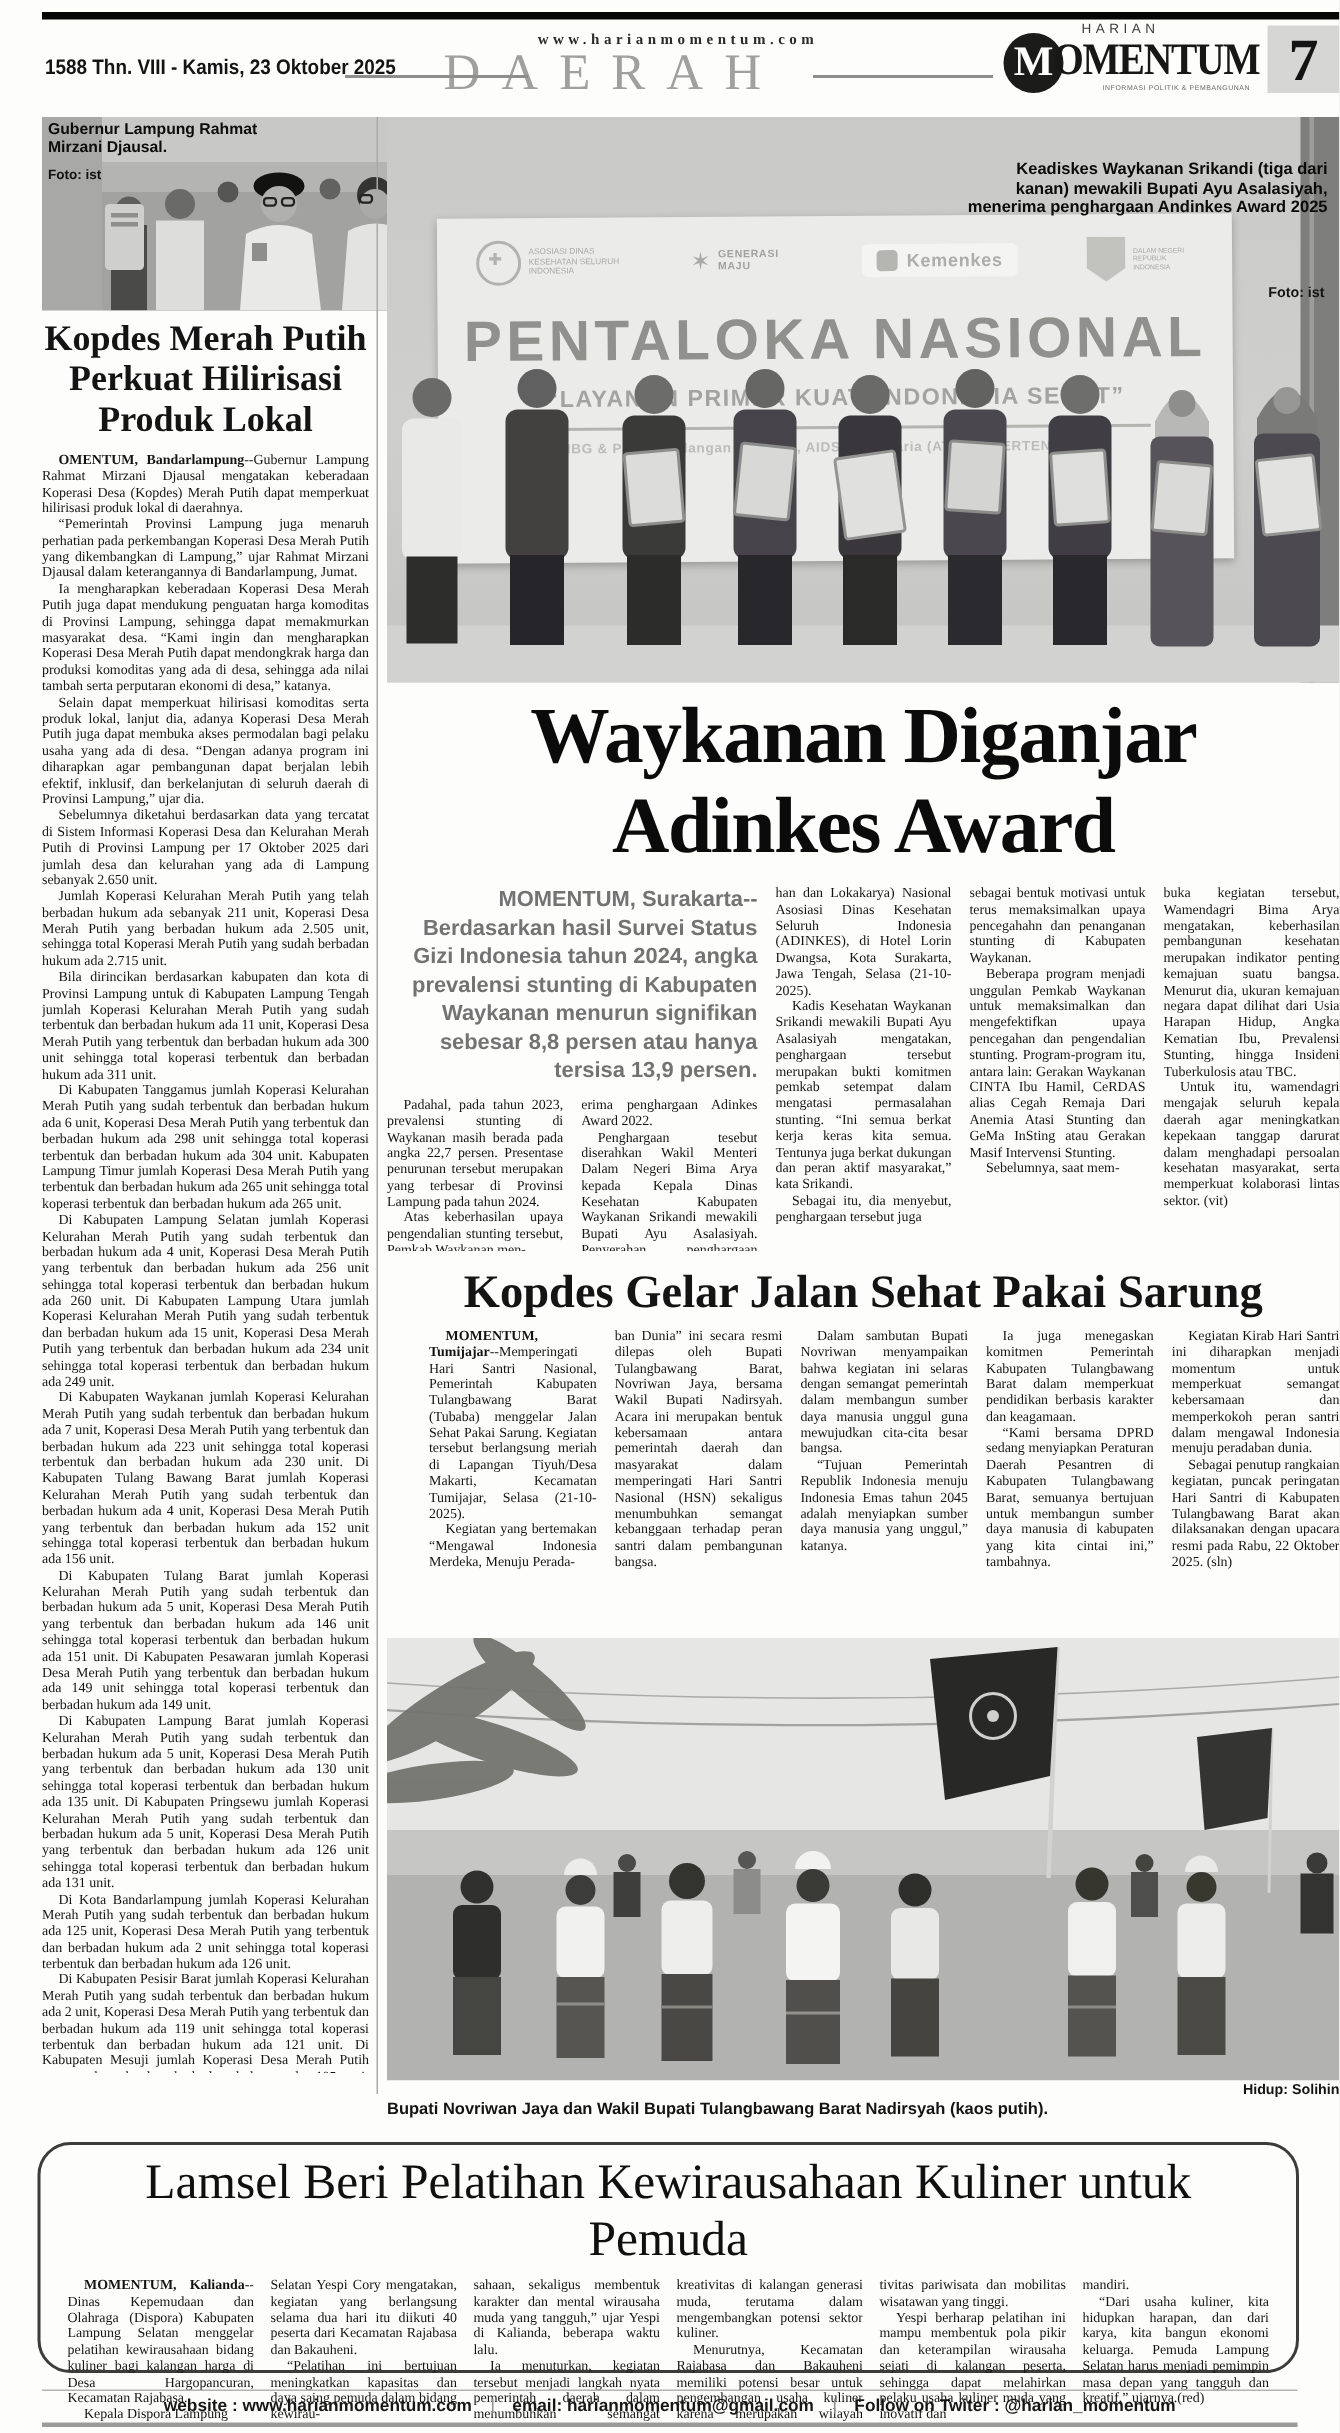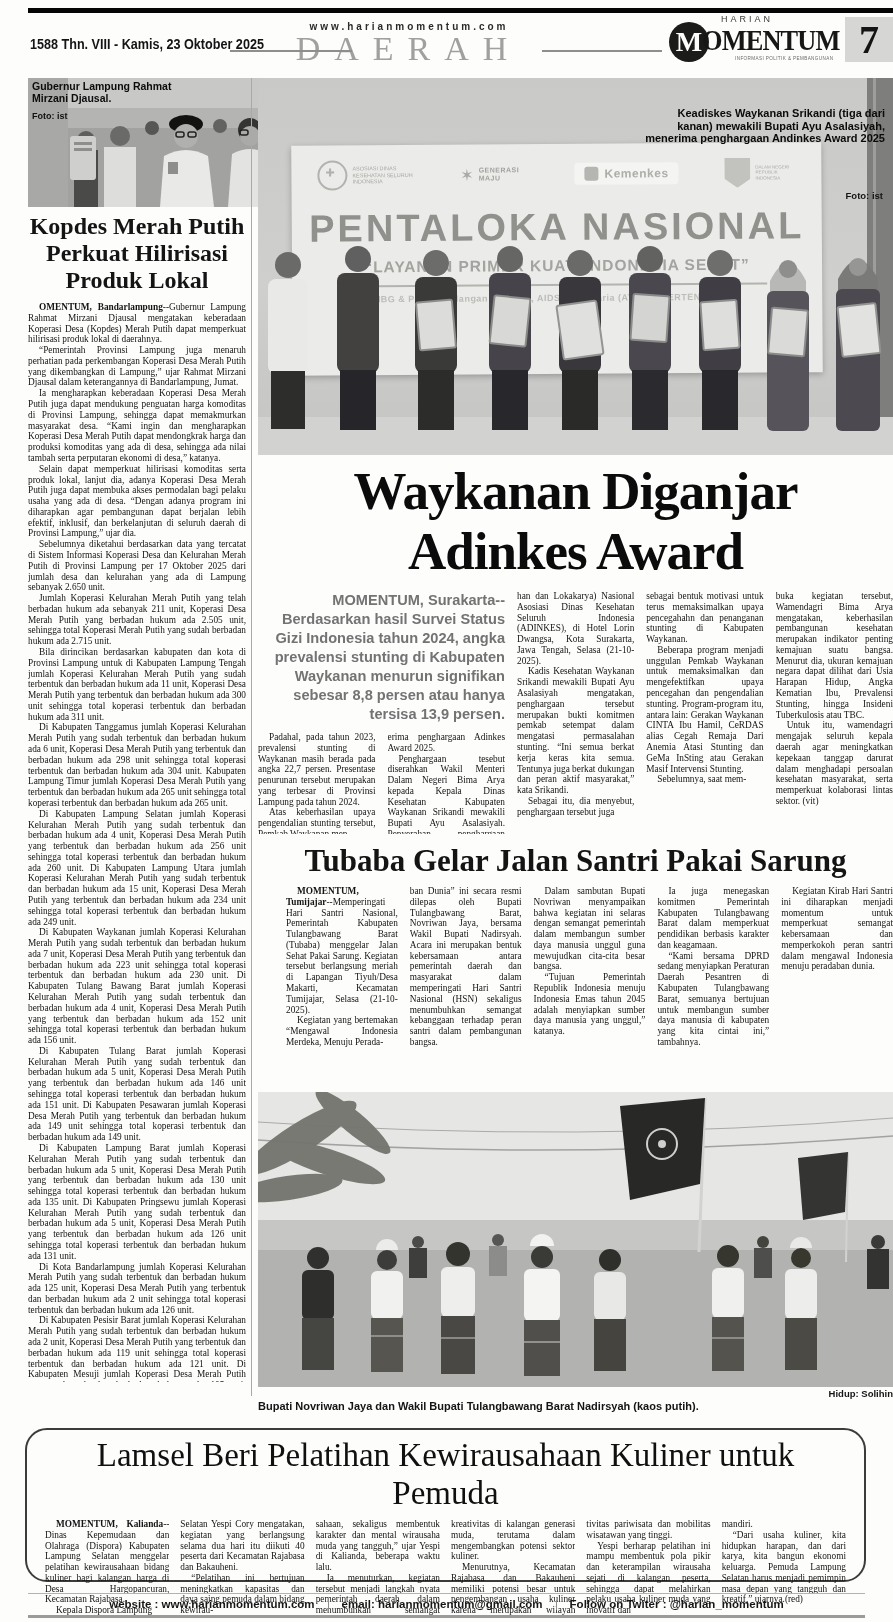--- a/index.html
+++ b/index.html
@@ -3,22 +3,22 @@
 <meta charset="utf-8">
 <style>
   html,body{margin:0;padding:0;background:#e9e9e7;}
   .page{position:relative;width:893px;height:1622px;background:#fdfdfc;margin:0 auto;
         font-family:"Liberation Serif",serif;color:#141414;overflow:hidden;}
   
   .top-rule{position:absolute;left:28px;right:0;top:8px;height:5px;background:#050505;}
   .edition{position:absolute;left:30px;top:36px;font-family:"Liberation Sans",sans-serif;
            font-weight:bold;font-size:14px;transform:scaleX(.9);transform-origin:left;white-space:nowrap;}
   .siteurl{position:absolute;left:0;width:818px;top:21px;text-align:center;
-           font-family:Liberation Sans, sans-serif;font-weight:bold;font-size:10px;
-           letter-spacing:3px;color:#2b2b2b;}
+           font-family:Liberation Serif, serif;font-weight:bold;font-size:10px;
+           letter-spacing:3px;color:#2b2b2b;padding-left:43px;}
   .section-title{position:absolute;left:0;width:817px;top:30px;text-align:center;
            font-size:34px;letter-spacing:14px;color:#a0a09e;}
   .hline{position:absolute;top:50px;height:2px;background:#8e8e8c;}
   .hline.l{left:230px;width:122px;}
   .hline.r{left:542px;width:120px;}
   .pagenum{position:absolute;right:0;top:17px;width:48px;height:45px;background:#d6d6d4;
            text-align:center;font-weight:bold;font-size:40px;line-height:45px;}
   .brand{position:absolute;right:56px;top:14px;width:168px;height:50px;}
   .brand-top{position:absolute;left:52px;top:0;font-family:"Liberation Sans",sans-serif;
            font-size:9px;letter-spacing:3px;color:#3c3c3a;}
@@ -248,61 +248,62 @@
     </div>
     <div class="wk-body">
       <div class="wk-left">
         <div class="wk-lead">MOMENTUM, Surakarta--Berdasarkan hasil Survei Status Gizi Indonesia tahun 2024, angka prevalensi stunting di Kabupaten Waykanan menurun signifikan sebesar 8,8 persen atau hanya tersisa 13,9 persen.</div>
         <div class="wk-two">
           <div class="col colp">
               <p>Padahal, pada tahun 2023, prevalensi stunting di Waykanan masih berada pada angka 22,7 persen. Presentase penurunan tersebut merupakan yang terbesar di Provinsi Lampung pada tahun 2024.</p>
               <p>Atas keberhasilan upaya pengendalian stunting tersebut, Pemkab Waykanan men-</p>
             </div>
           <div class="col colp cont">
-              <p>erima penghargaan Adinkes Award 2025.</p>
+              <p>erima penghargaan Adinkes Award 2022.</p>
               <p>Penghargaan tesebut diserahkan Wakil Menteri Dalam Negeri Bima Arya kepada Kepala Dinas Kesehatan Kabupaten Waykanan Srikandi mewakili Bupati Ayu Asalasiyah. Penyerahan penghargaan berlangsung pada acara Pentaloka (Pelati-</p>
             </div>
         </div>
       </div>
       <div class="col colp cont">
           <p>han dan Lokakarya) Nasional Asosiasi Dinas Kesehatan Seluruh Indonesia (ADINKES), di Hotel Lorin Dwangsa, Kota Surakarta, Jawa Tengah, Selasa (21-10-2025).</p>
           <p>Kadis Kesehatan Waykanan Srikandi mewakili Bupati Ayu Asalasiyah mengatakan, penghargaan tersebut merupakan bukti komitmen pemkab setempat dalam mengatasi permasalahan stunting. “Ini semua berkat kerja keras kita semua. Tentunya juga berkat dukungan dan peran aktif masyarakat,” kata Srikandi.</p>
           <p>Sebagai itu, dia menyebut, penghargaan tersebut juga</p>
         </div>
       <div class="col colp cont">
           <p>sebagai bentuk motivasi untuk terus memaksimalkan upaya pencegahahn dan penanganan stunting di Kabupaten Waykanan.</p>
           <p>Beberapa program menjadi unggulan Pemkab Waykanan untuk memaksimalkan dan mengefektifkan upaya pencegahan dan pengendalian stunting. Program-program itu, antara lain: Gerakan Waykanan CINTA Ibu Hamil, CeRDAS alias Cegah Remaja Dari Anemia Atasi Stunting dan GeMa InSting atau Gerakan Masif Intervensi Stunting.</p>
           <p>Sebelumnya, saat mem-</p>
         </div>
       <div class="col colp cont">
           <p>buka kegiatan tersebut, Wamendagri Bima Arya mengatakan, keberhasilan pembangunan kesehatan merupakan indikator penting kemajuan suatu bangsa. Menurut dia, ukuran kemajuan negara dapat dilihat dari Usia Harapan Hidup, Angka Kematian Ibu, Prevalensi Stunting, hingga Insideni Tuberkulosis atau TBC.</p>
           <p>Untuk itu, wamendagri mengajak seluruh kepala daerah agar meningkatkan kepekaan tanggap darurat dalam menghadapi persoalan kesehatan masyarakat, serta memperkuat kolaborasi lintas sektor. (vit)</p>
         </div>
     </div>
 
-    <div class="tb-headline">Tubaba Gelar Jalan Santri Pakai Sarung</div>
+    <div class="tb-headline">Kopdes Gelar Jalan Sehat Pakai Sarung</div>
     <div class="tb-cols">
       <div class="col colp">
         <p class="firstp"><span class="dateline">MOMENTUM, Tumijajar</span><span>--Memperingati Hari Santri Nasional, Pemerintah Kabupaten Tulangbawang Barat (Tubaba) menggelar Jalan Sehat Pakai Sarung. Kegiatan tersebut berlangsung meriah di Lapangan Tiyuh/Desa Makarti, Kecamatan Tumijajar, Selasa (21-10-2025).</span></p>
 
       <p>Kegiatan yang bertemakan “Mengawal Indonesia Merdeka, Menuju Perada-</p>
         </div>
       <div class="col colp cont">
           <p>ban Dunia” ini secara resmi dilepas oleh Bupati Tulangbawang Barat, Novriwan Jaya, bersama Wakil Bupati Nadirsyah. Acara ini merupakan bentuk kebersamaan antara pemerintah daerah dan masyarakat dalam memperingati Hari Santri Nasional (HSN) sekaligus menumbuhkan semangat kebanggaan terhadap peran santri dalam pembangunan bangsa.</p>
         </div>
       <div class="col colp">
           <p>Dalam sambutan Bupati Novriwan menyampaikan bahwa kegiatan ini selaras dengan semangat pemerintah dalam membangun sumber daya manusia unggul guna mewujudkan cita-cita besar bangsa.</p>
           <p>“Tujuan Pemerintah Republik Indonesia menuju Indonesia Emas tahun 2045 adalah menyiapkan sumber daya manusia yang unggul,” katanya.</p>
         </div>
       <div class="col colp">
           <p>Ia juga menegaskan komitmen Pemerintah Kabupaten Tulangbawang Barat dalam memperkuat pendidikan berbasis karakter dan keagamaan.</p>
           <p>“Kami bersama DPRD sedang menyiapkan Peraturan Daerah Pesantren di Kabupaten Tulangbawang Barat, semuanya bertujuan untuk membangun sumber daya manusia di kabupaten yang kita cintai ini,” tambahnya.</p>
         </div>
       <div class="col colp">
           <p>Kegiatan Kirab Hari Santri ini diharapkan menjadi momentum untuk memperkuat semangat kebersamaan dan memperkokoh peran santri dalam mengawal Indonesia menuju peradaban dunia.</p>
+          <p>Sebagai penutup rangkaian kegiatan, puncak peringatan Hari Santri di Kabupaten Tulangbawang Barat akan dilaksanakan dengan upacara resmi pada Rabu, 22 Oktober 2025. (sln)</p>
         </div>
     </div>
     <div class="tb-photo">
       <svg width="635" height="295" viewBox="0 0 635 295">
         <rect width="635" height="160" fill="#e6e6e4"></rect>
         <rect y="128" width="635" height="34" fill="#c6c6c4"></rect>
         <rect y="158" width="635" height="137" fill="#b2b2b0"></rect>
         <path d="M0,48 Q300,70 635,44" stroke="#a2a2a0" fill="none" stroke-width="1.5"></path>
         <path d="M0,30 Q320,52 635,26" stroke="#aaaaa8" fill="none" stroke-width="1"></path>
         <g fill="#74746f" opacity=".95">

